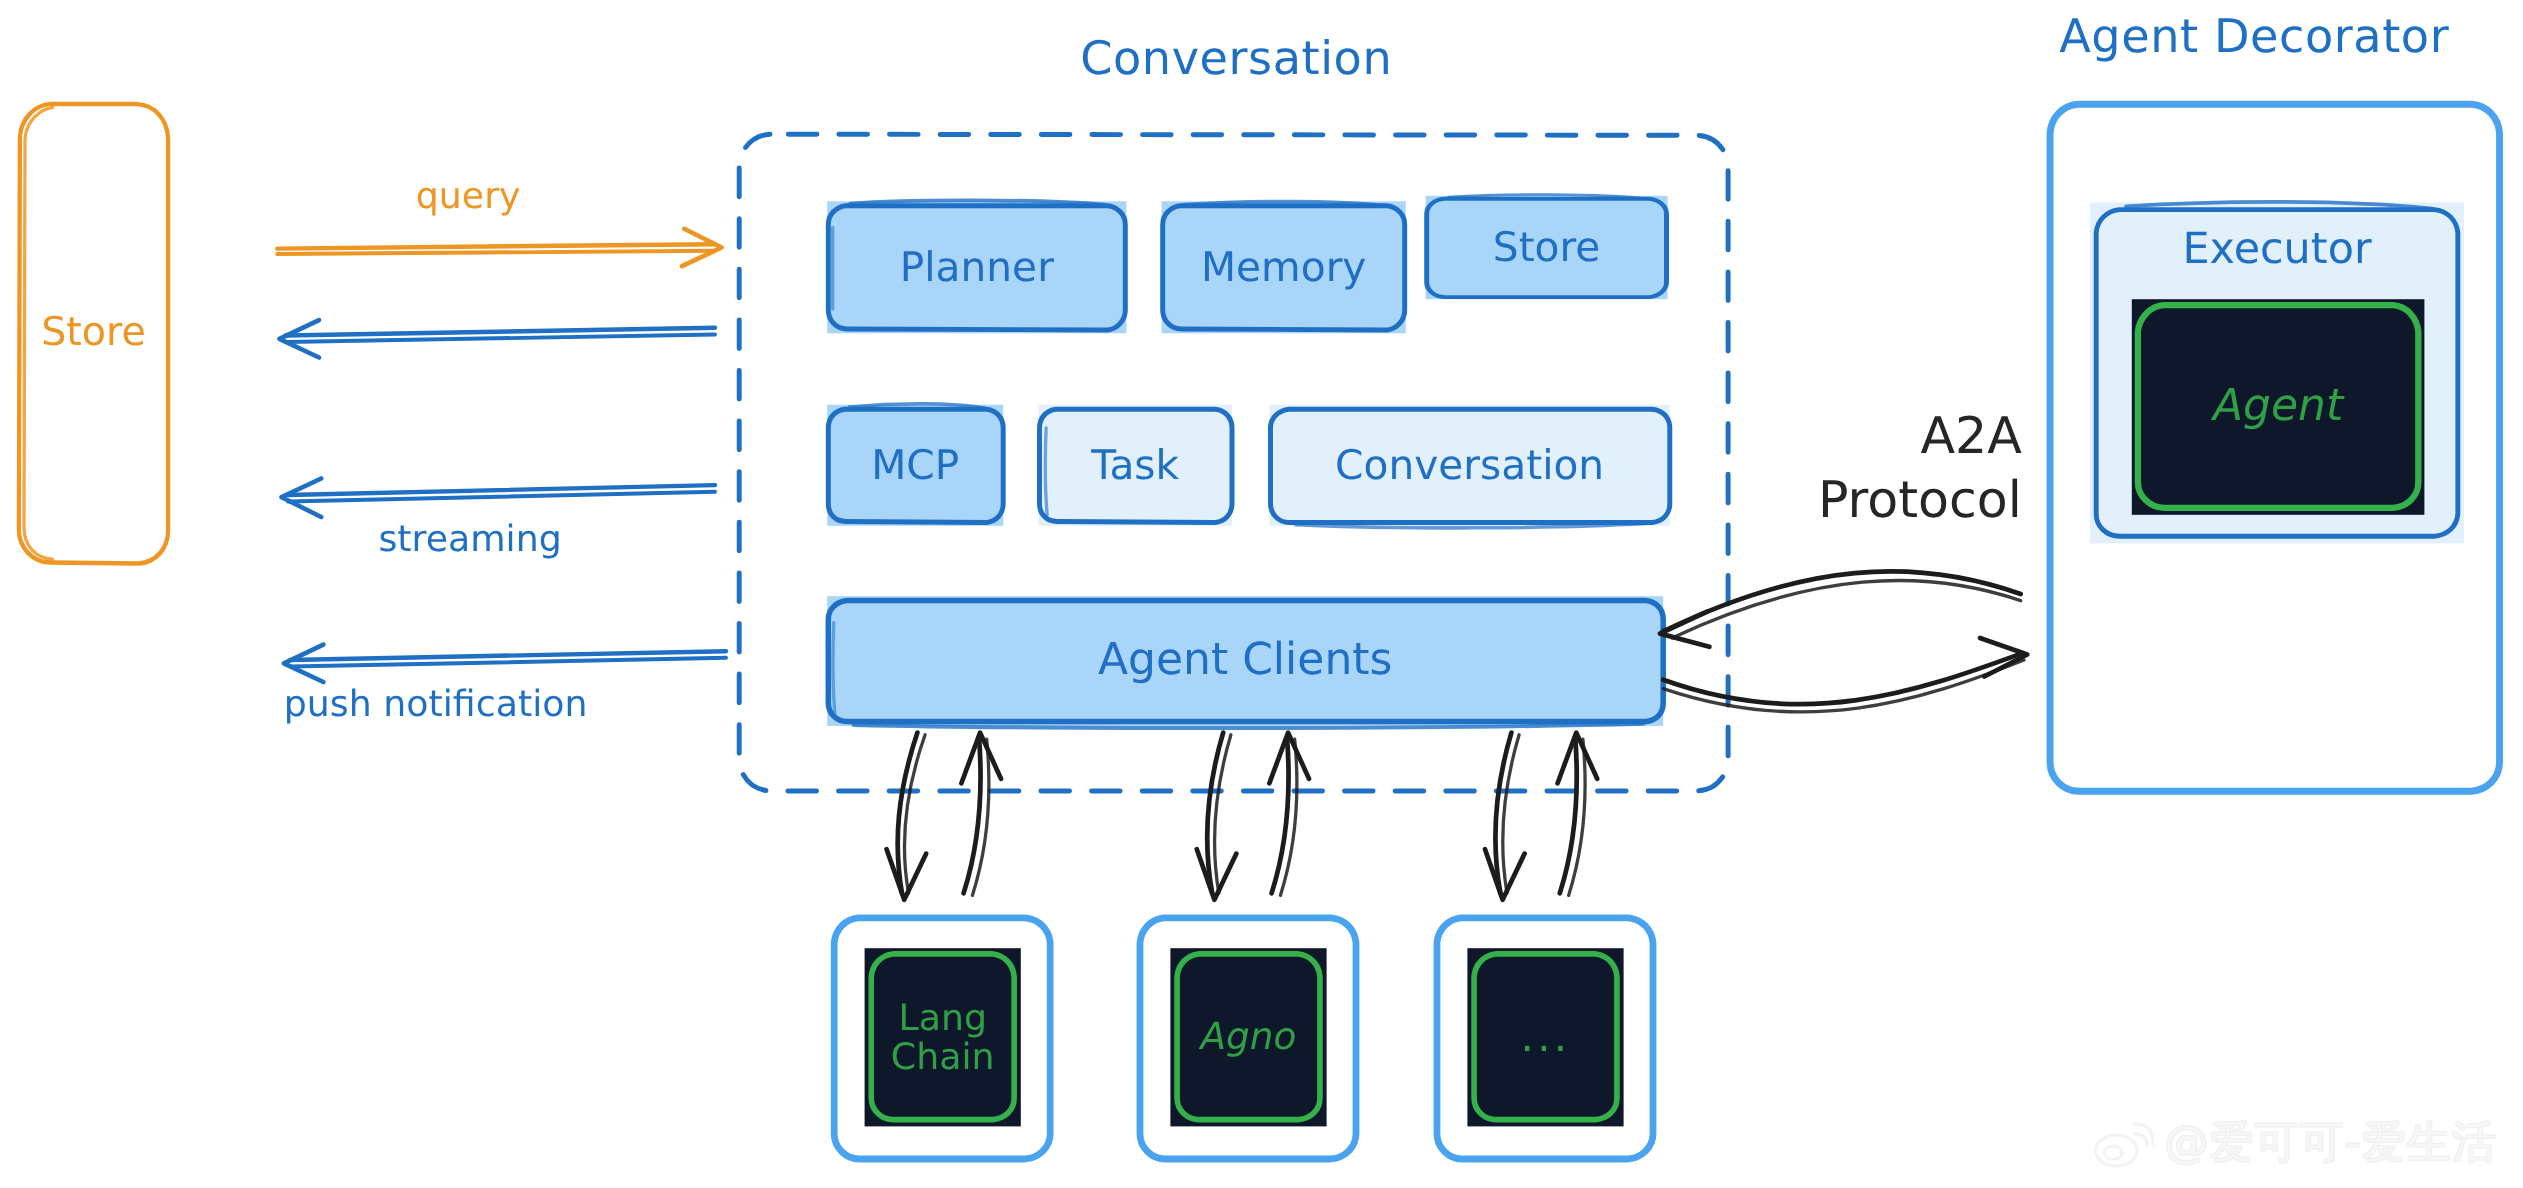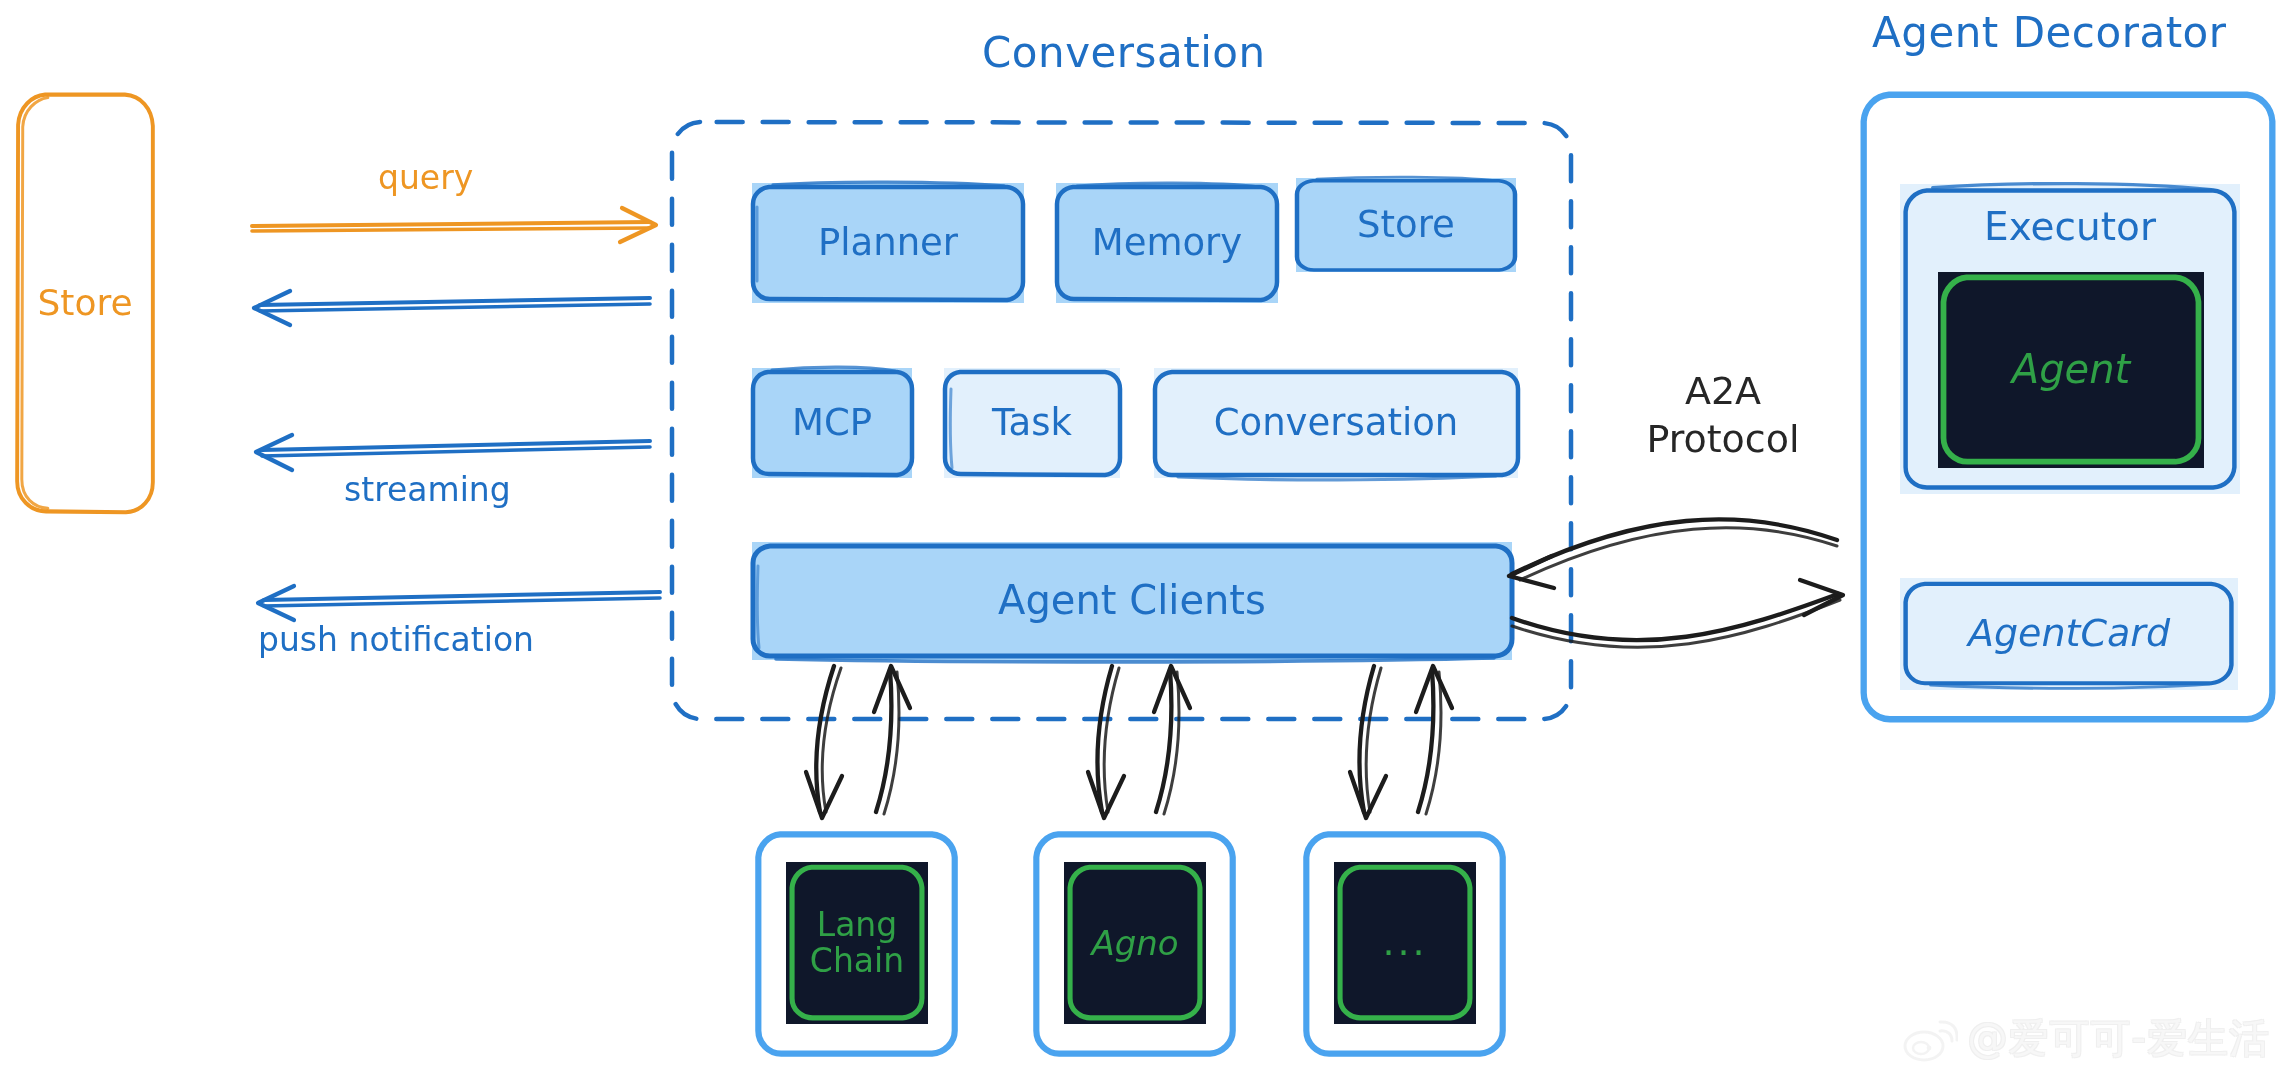--- a/index.html
+++ b/index.html
@@ -53,23 +53,23 @@
   .label-orange {
     position: absolute;
     color: #ee9623;
     font-size: 33px;
     white-space: nowrap;
     z-index: 6;
   }
   .label-dark {
     position: absolute;
     color: #262626;
-    font-size: 38px;
+    font-size: 46px;
     line-height: 1.25;
-    text-align: center;
+    text-align: right;
     white-space: pre-line;
     z-index: 6;
   }
 
   
   .fill-blue-mid  { background: #a9d5f8; }
   .fill-blue-pale { background: #e2f0fc; }
   .fill-green     { background: #0f172a; }
   .fill-white     { background: #ffffff; }
 
@@ -275,28 +275,20 @@
   </div>
 
   <div class="box fill-green" style="left:1938px; top:272px; width:266px; height:196px;">
     <div class="bg" style="border-radius:26px;"></div>
     <svg class="frame" viewBox="0 0 290 220" preserveAspectRatio="none">
       <path d="M36,12 C24,13 13,24 12,38 L12,182 C12,196 24,207 37,207 L254,207 C267,206 278,196 278,182 L278,38 C277,24 267,13 254,12 Z" fill="none" stroke="#35b14a" stroke-width="6" stroke-linecap="round"></path>
     </svg>
     <span class="lbl" style="color:#2fa046; font-size:40px; font-style:italic;">Agent</span>
   </div>
 
-  <div class="box fill-blue-pale" style="left:1900px; top:578px; width:338px; height:112px;">
-    <div class="bg" style="border-radius:20px;"></div>
-    <svg class="frame" viewBox="0 0 362 136" preserveAspectRatio="none">
-      <path d="M32,13 C21,14 13,22 12,33 L12,102 C12,113 21,122 32,122 L328,122 C339,121 348,113 349,102 L349,33 C348,22 339,14 328,13 Z" fill="none" stroke="#1f6fc4" stroke-width="4.6" stroke-linecap="round"></path>
-      <path d="M38,124 C130,129 250,129 326,123" fill="none" stroke="#1f6fc4" stroke-width="3.2" stroke-linecap="round" opacity=".75"></path>
-    </svg>
-    <span class="lbl" style="color:#1f6fc4; font-size:38px; font-style:italic;">AgentCard</span>
-  </div>
 
   <svg class="layer arrows">
 
     <g>
       <path d="M834,666 C816,720 812,766 820,812" fill="none" stroke="#1c1c1c" stroke-width="4.3" stroke-linecap="round"></path>
       <path d="M841,668 C822,722 818,768 826,812" fill="none" stroke="#1c1c1c" stroke-width="3" stroke-linecap="round" opacity=".85"></path>
       <path d="M806,772 L822,818 L842,776" fill="none" stroke="#1c1c1c" stroke-width="4.3" stroke-linecap="round" stroke-linejoin="round"></path>
     </g>
     <g>
       <path d="M876,812 C890,768 894,722 890,670" fill="none" stroke="#1c1c1c" stroke-width="4.3" stroke-linecap="round"></path>

